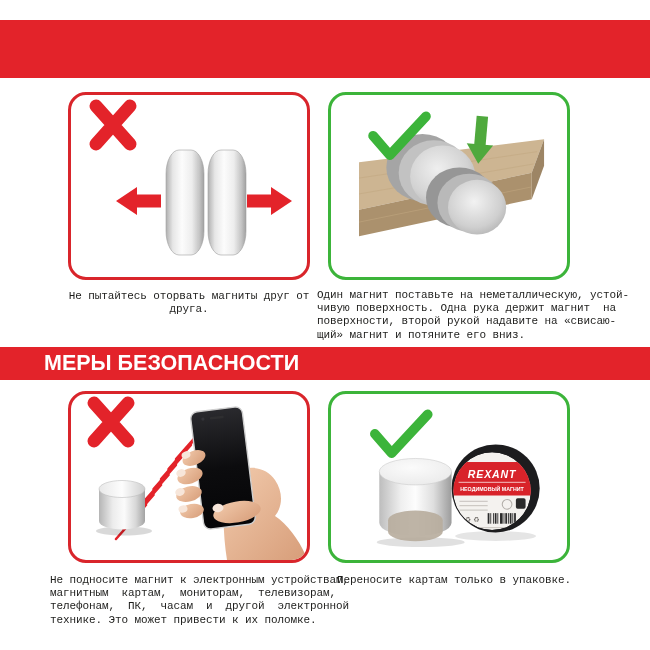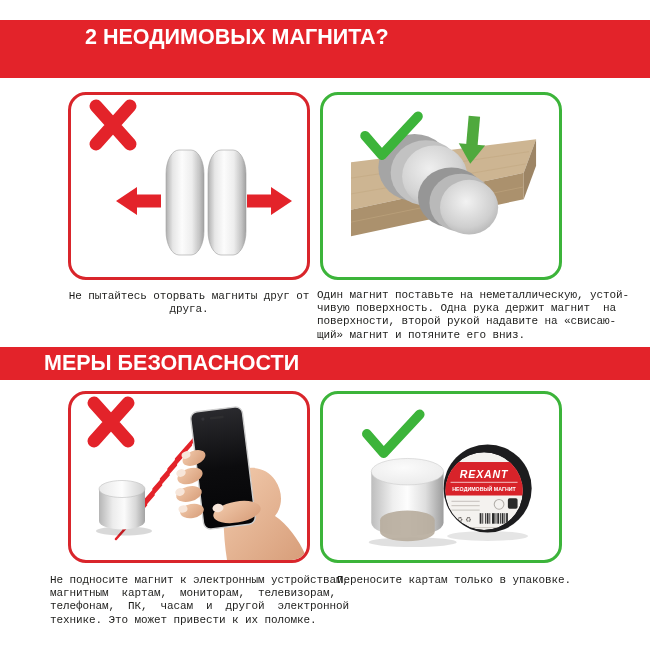--- a/index.html
+++ b/index.html
@@ -15,38 +15,37 @@
   #banner-2{top:347px;height:33px;font-size:21.5px;line-height:33px;padding-left:44px;}
   .panel{
     position:absolute;width:242px;background:#ffffff;border-radius:18px;
     box-sizing:border-box;overflow:hidden;
   }
   .panel.red{border:3px solid #d9252b;}
   .panel.green{border:3px solid #3cb43a;}
   .row1{top:92px;height:188px;}
   .row2{top:391px;height:172px;}
   .pleft{left:68px;}
-  .pright{left:320px;padding-left:28px;}
+  .pright{left:328px;padding-left:28px;}
   .panel svg{display:block;width:100%;height:100%;}
   .cap{
     position:absolute;font-size:11px;line-height:13.2px;color:#1d1d1b;
     letter-spacing:-0.1px;
     font-family:Liberation Mono, monospace;
   }
   .pre{white-space:pre;}
   #cap-1{left:68px;top:290px;width:242px;text-align:center;}
   #cap-2{left:317px;top:289px;width:300px;}
   #cap-3{left:50px;top:574px;width:265px;}
   #cap-4{left:337px;top:574px;width:265px;}
 </style>
 </head>
 <body>
 
 <div class="banner" id="banner-1">
-  <div>2 НЕОДИМОВЫХ МАГНИТА?</div>
 </div>
 
 <div class="panel red row1 pleft">
   <svg viewBox="0 0 236 182">
     <defs>
       <linearGradient id="discGrad" x1="0" y1="0" x2="1" y2="0">
         <stop offset="0" stop-color="#aeaeae"></stop>
           <stop offset="0.18" stop-color="#e6e6e6"></stop>
         <stop offset="0.42" stop-color="#fcfcfc"></stop>
           <stop offset="0.68" stop-color="#ededed"></stop>

